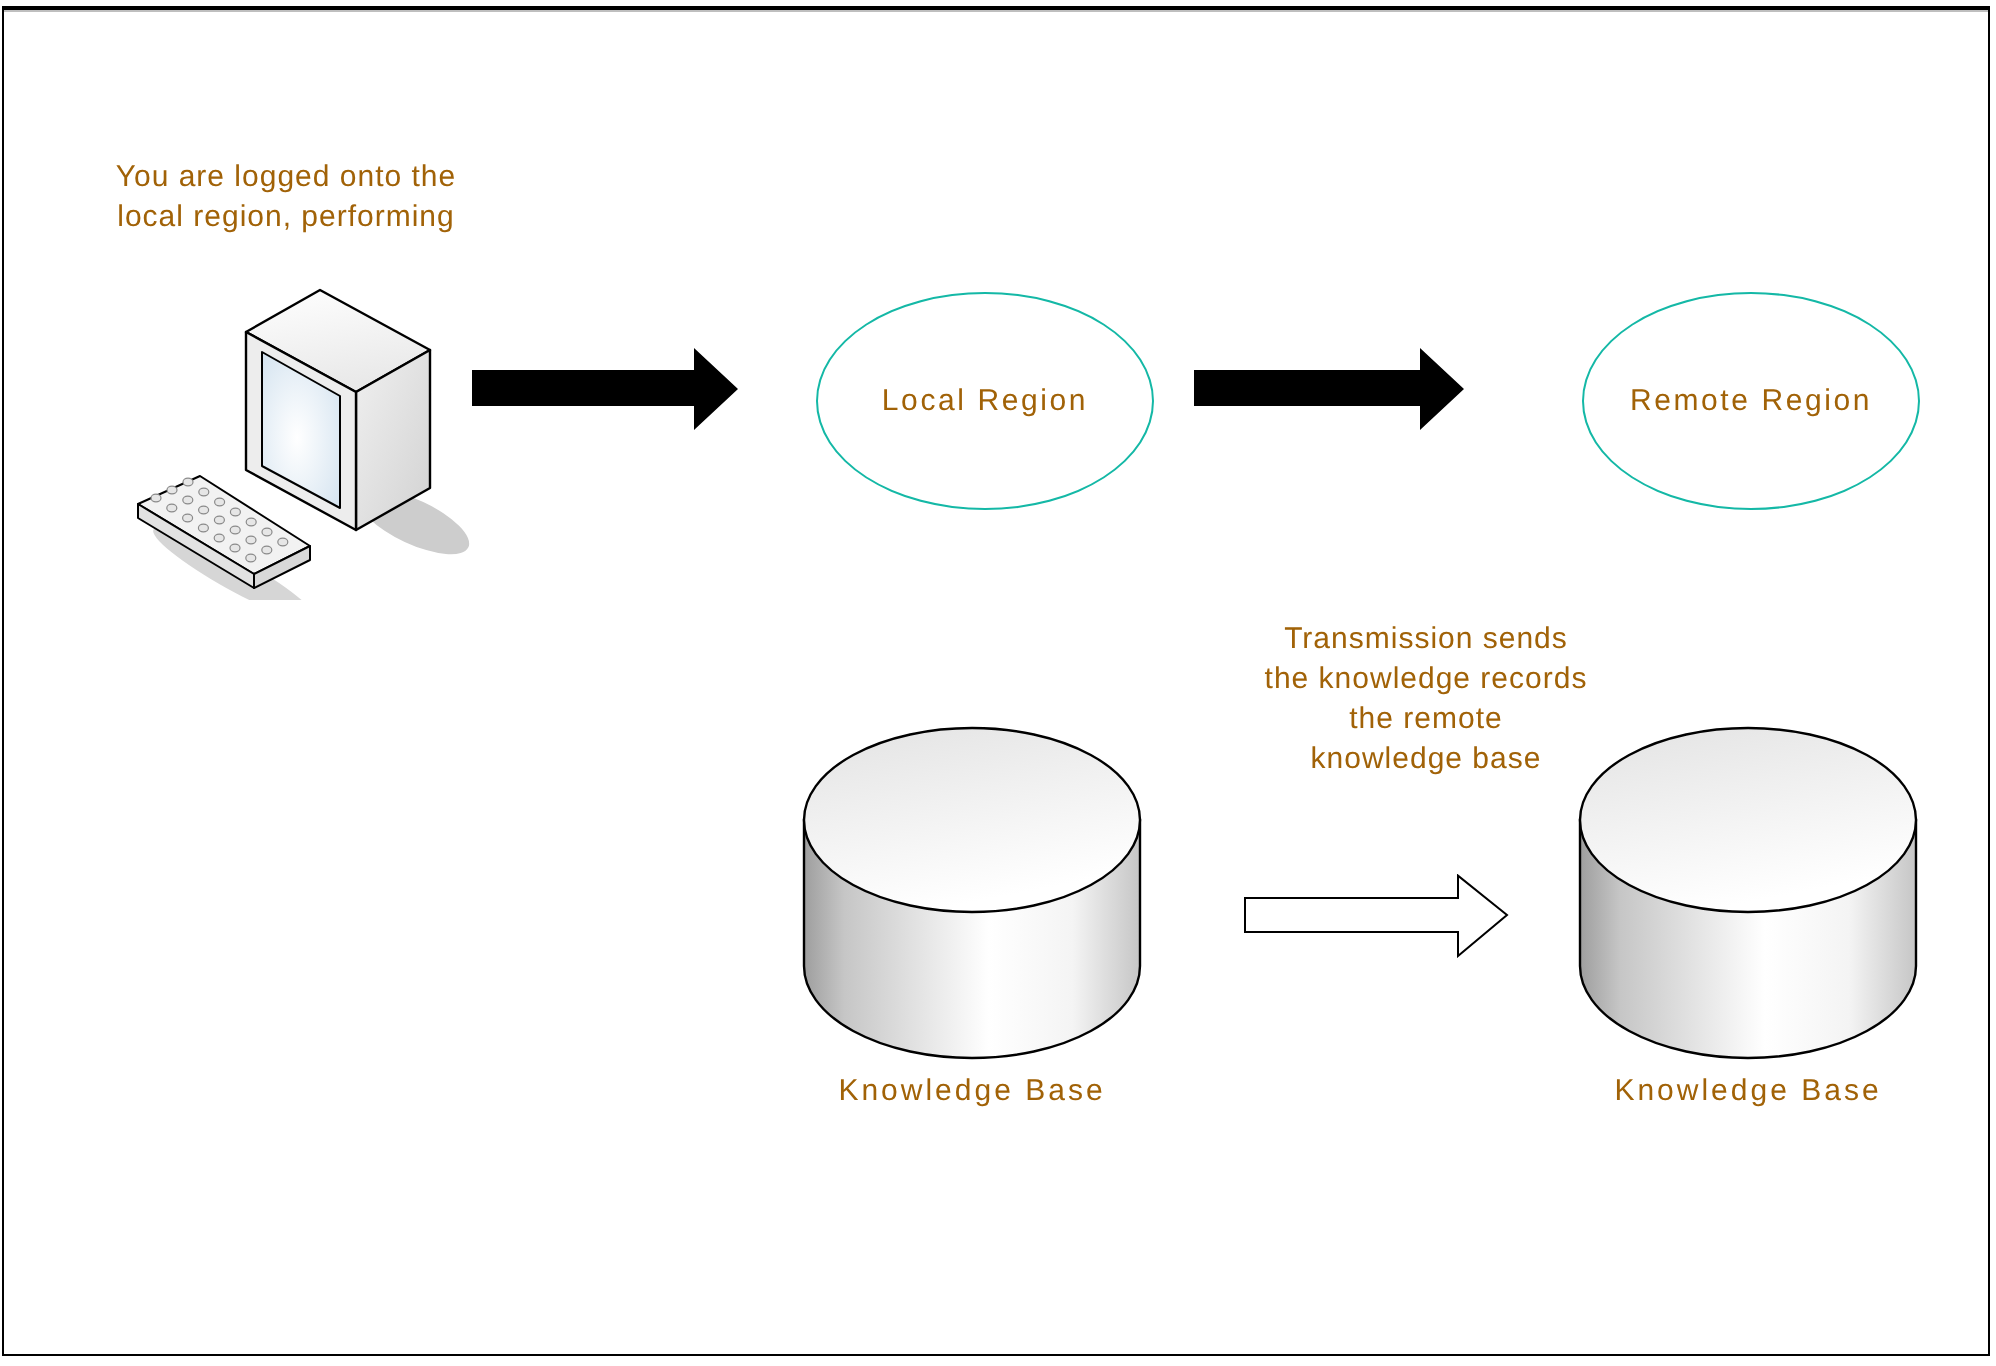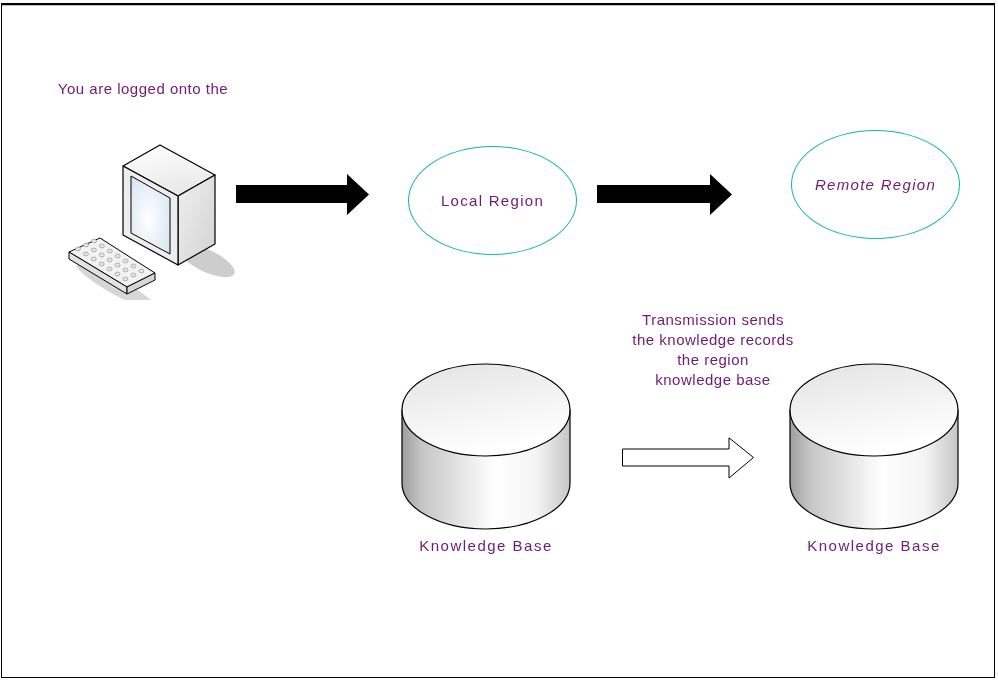--- a/index.html
+++ b/index.html
@@ -1,18 +1,18 @@
 <!DOCTYPE html>
 <html><head>
 <meta charset="utf-8">
 <style>
   html, body { margin:0; padding:0; background:#fff; }
   .page {
     position:relative; width:998px; height:683px; background:#ffffff;
-    font-family:"Liberation Sans", sans-serif; color:#701a75; overflow:hidden;
+    font-family:"Liberation Sans", sans-serif; color:#a16207; overflow:hidden;
   }
   .frame {
     position:absolute; left:1px; top:3px; width:994px; height:675px;
     border:1px solid #000; border-top:2px solid #000; box-sizing:border-box;
     box-shadow: inset 0 1px 0 rgba(0,0,0,0.25);
     pointer-events:none;
   }
   .abs { position:absolute; }
   .note { position:absolute; text-align:center; font-size:15px; line-height:20px; letter-spacing:0.5px; }
   .note-intro { left:33px; top:79px; width:220px; }
@@ -20,21 +20,21 @@
   .computer { left:65px; top:140px; }
   .arrow1 { left:236px; top:173px; }
   .arrow2 { left:597px; top:173px; }
   .region-ellipse {
     position:absolute; width:169px; height:109px; box-sizing:border-box;
     border:1px solid #14b8a6; border-radius:50%; background:#fff;
     display:flex; align-items:center; justify-content:center;
     font-size:15px; letter-spacing:1.3px; white-space:nowrap;
   }
   .ellipse-local { left:408px; top:146px; }
-  .ellipse-remote { left:791px; top:130px;font-style:italic; }
+  .ellipse-remote { left:791px; top:146px; }
   .cyl-local { left:401px; top:363px; }
   .cyl-remote { left:789px; top:363px; }
   .arrow-outline { left:622px; top:437px; }
   .kb-label { position:absolute; width:170px; text-align:center; font-size:15px; letter-spacing:1.5px; white-space:nowrap; }
   .kb-local { left:401px; top:537px; }
   .kb-remote { left:789px; top:537px; }
 </style>
 </head>
 <body>
 
@@ -65,20 +65,21 @@
         <stop offset="0" stop-color="#ffffff"></stop>
         <stop offset="1" stop-color="#cfe0ee"></stop>
       </radialGradient>
     </defs>
   </svg>
 
   <div class="frame"></div>
 
   <div class="note note-intro">
     <div>You are logged onto the</div>
+    <div>local region, performing</div>
   </div>
 
   <svg class="abs computer" width="175" height="160" viewBox="0 0 175 160">
     <ellipse cx="142" cy="121" rx="30" ry="11" fill="#cdcdcd" transform="rotate(25 142 121)"></ellipse>
     <ellipse cx="52" cy="147" rx="46" ry="8" fill="#d6d6d6" transform="rotate(29 52 147)"></ellipse>
     <g stroke="#000" stroke-width="1.2" stroke-linejoin="round">
       <polygon points="58,26 95,5 150,35 113,56" fill="url(#mTop)"></polygon>
       <polygon points="113,56 150,35 150,104 113,125" fill="url(#mSide)"></polygon>
       <polygon points="58,26 113,56 113,125 58,95" fill="#ededed"></polygon>
       <polygon points="66,36 105,58 105,114 66,93" fill="url(#mScreen)" stroke-width="1"></polygon>
@@ -125,21 +126,21 @@
     <polygon points="0,12 113,12 113,1 135,21.5 113,42 113,30 0,30" fill="#000000"></polygon>
   </svg>
 
   <div class="region-ellipse ellipse-remote">
     <span>Remote Region</span>
   </div>
 
   <div class="note note-trans">
     <div>Transmission sends</div>
     <div>the knowledge records</div>
-    <div>the region</div>
+    <div>the remote</div>
     <div>knowledge base</div>
   </div>
 
   <svg class="abs cyl-local" width="170" height="168" viewBox="0 0 170 168">
     <path d="M1,47 L1,120 A84,46 0 0 0 169,120 L169,47 Z" fill="url(#cylBody)" stroke="#000" stroke-width="1.2"></path>
     <ellipse cx="85" cy="47" rx="84" ry="46" fill="url(#cylTop)" stroke="#000" stroke-width="1.2"></ellipse>
   </svg>
 
   <svg class="abs arrow-outline" width="133" height="42" viewBox="0 0 133 42">
     <polygon points="0.5,12 107,12 107,0.8 131.5,20.5 107,41 107,29 0.5,29" fill="#ffffff" stroke="#000000" stroke-width="1"></polygon>

